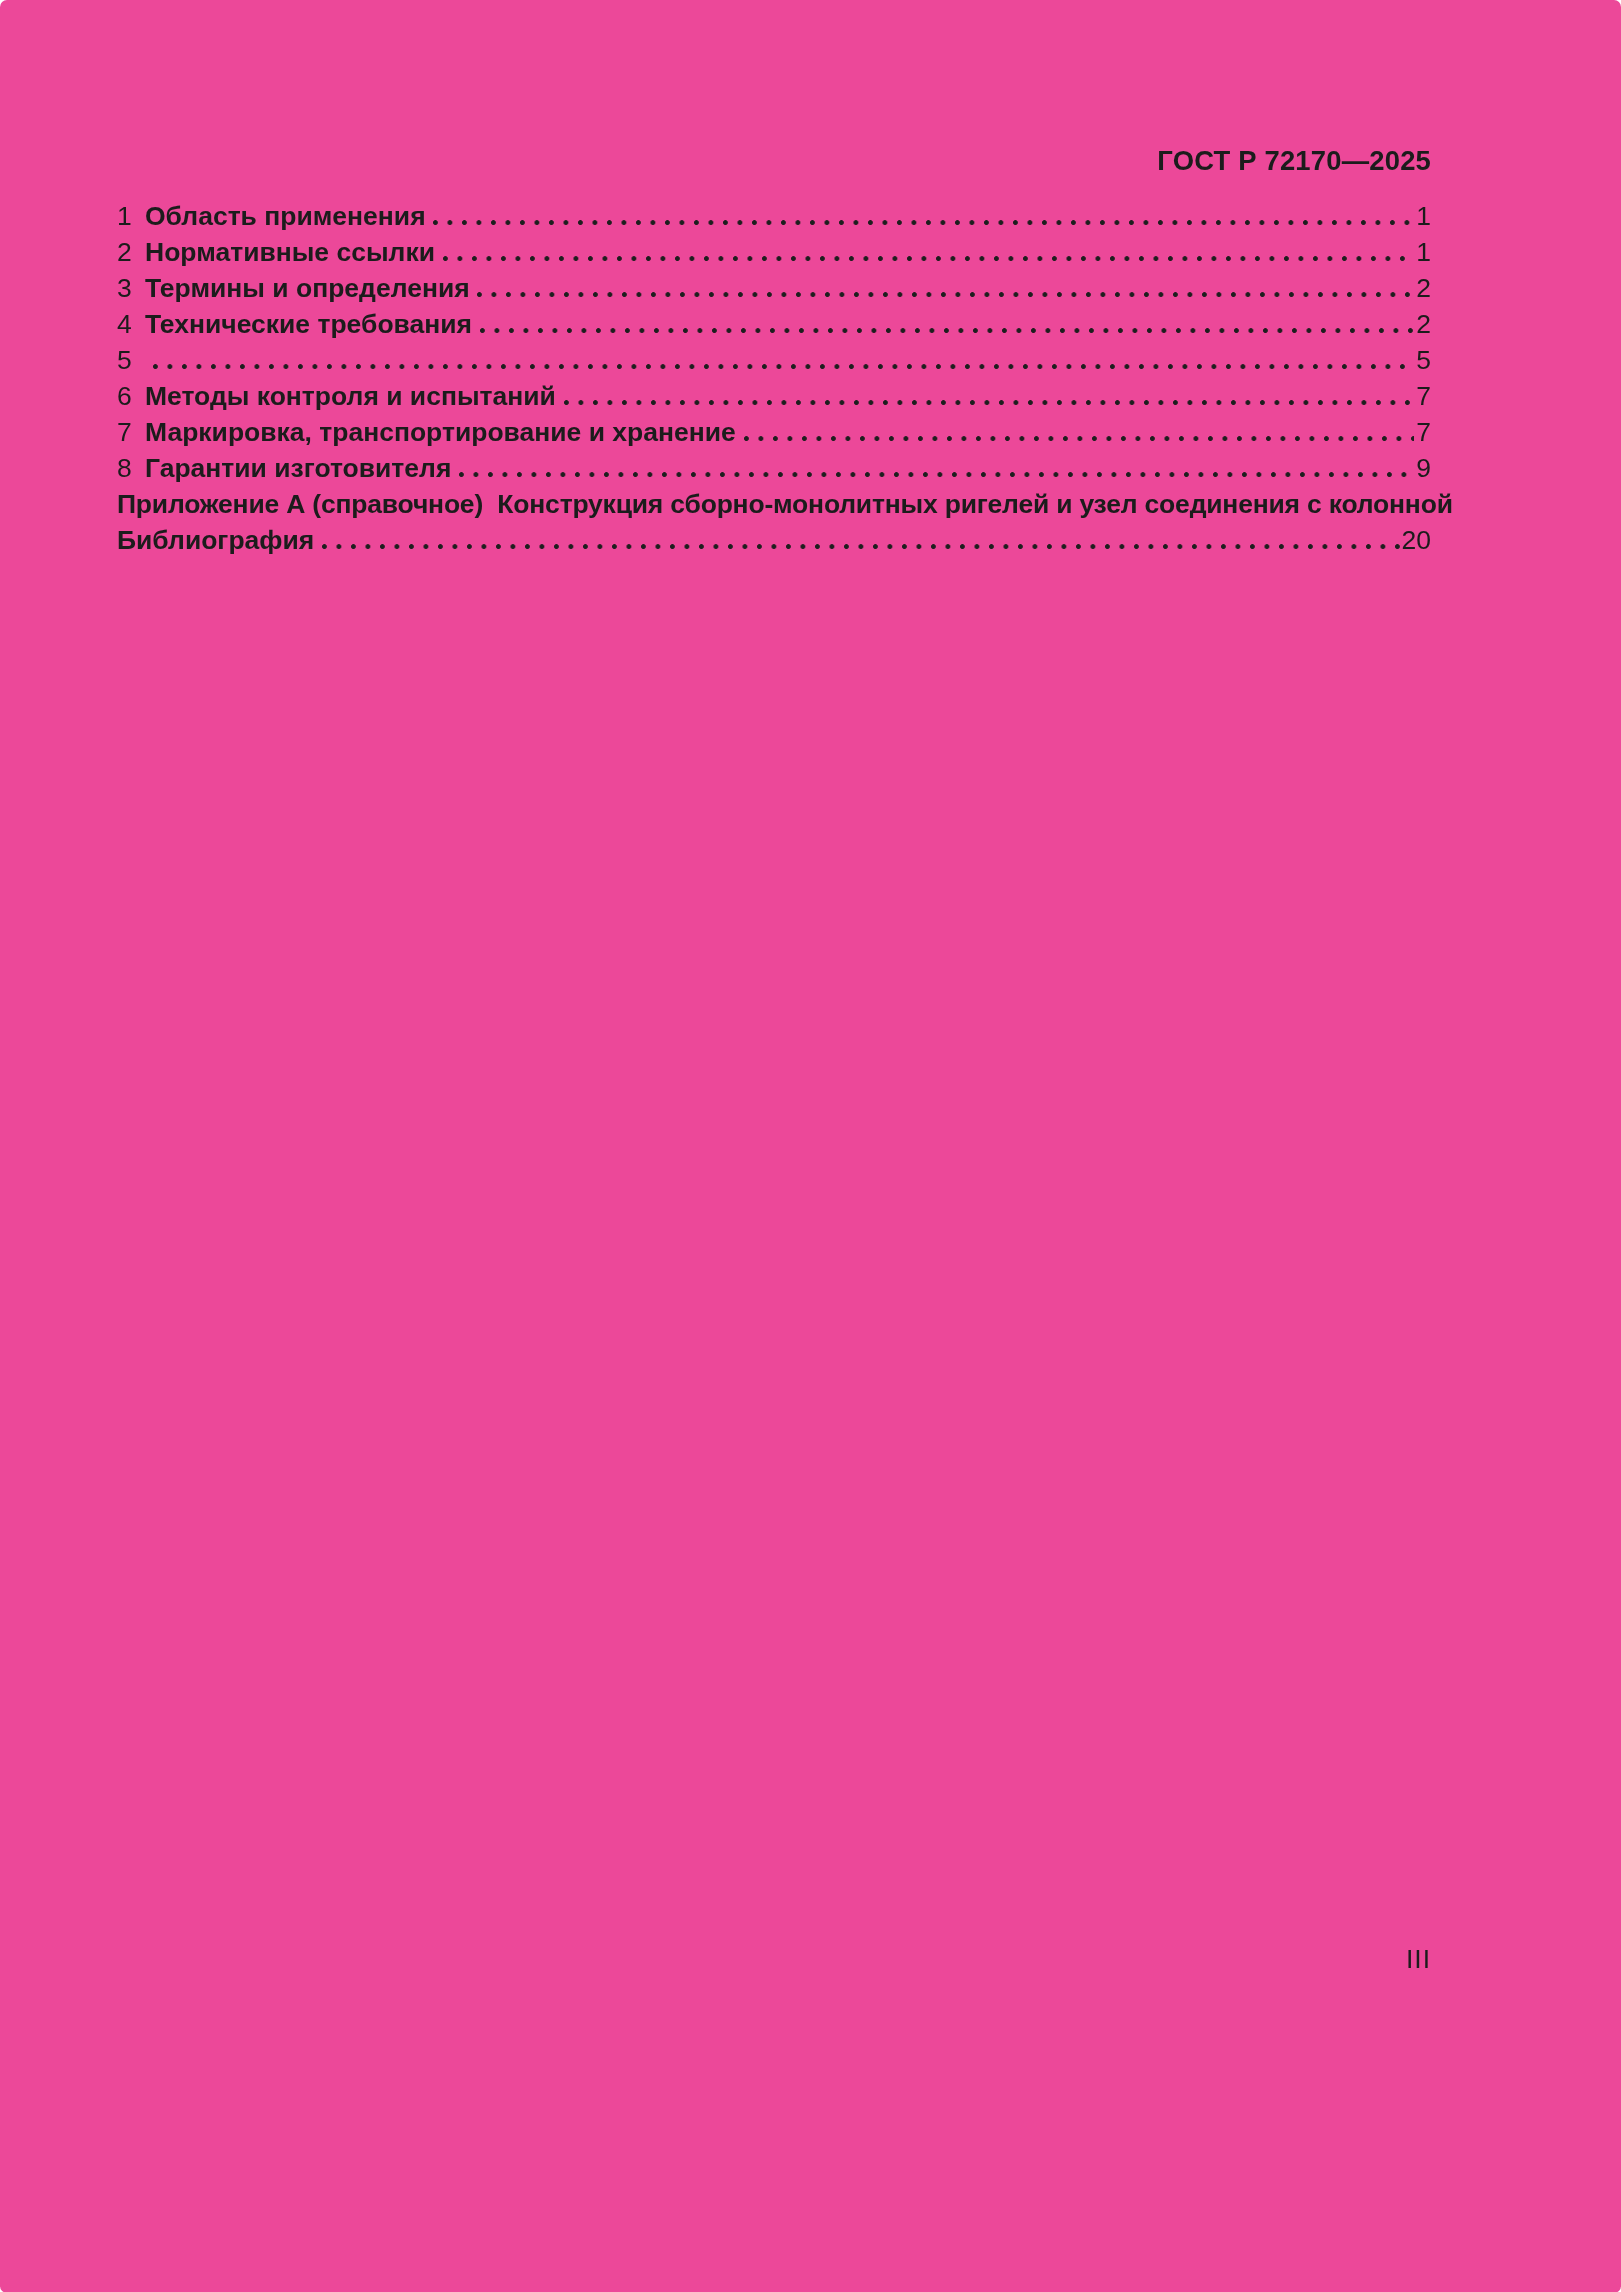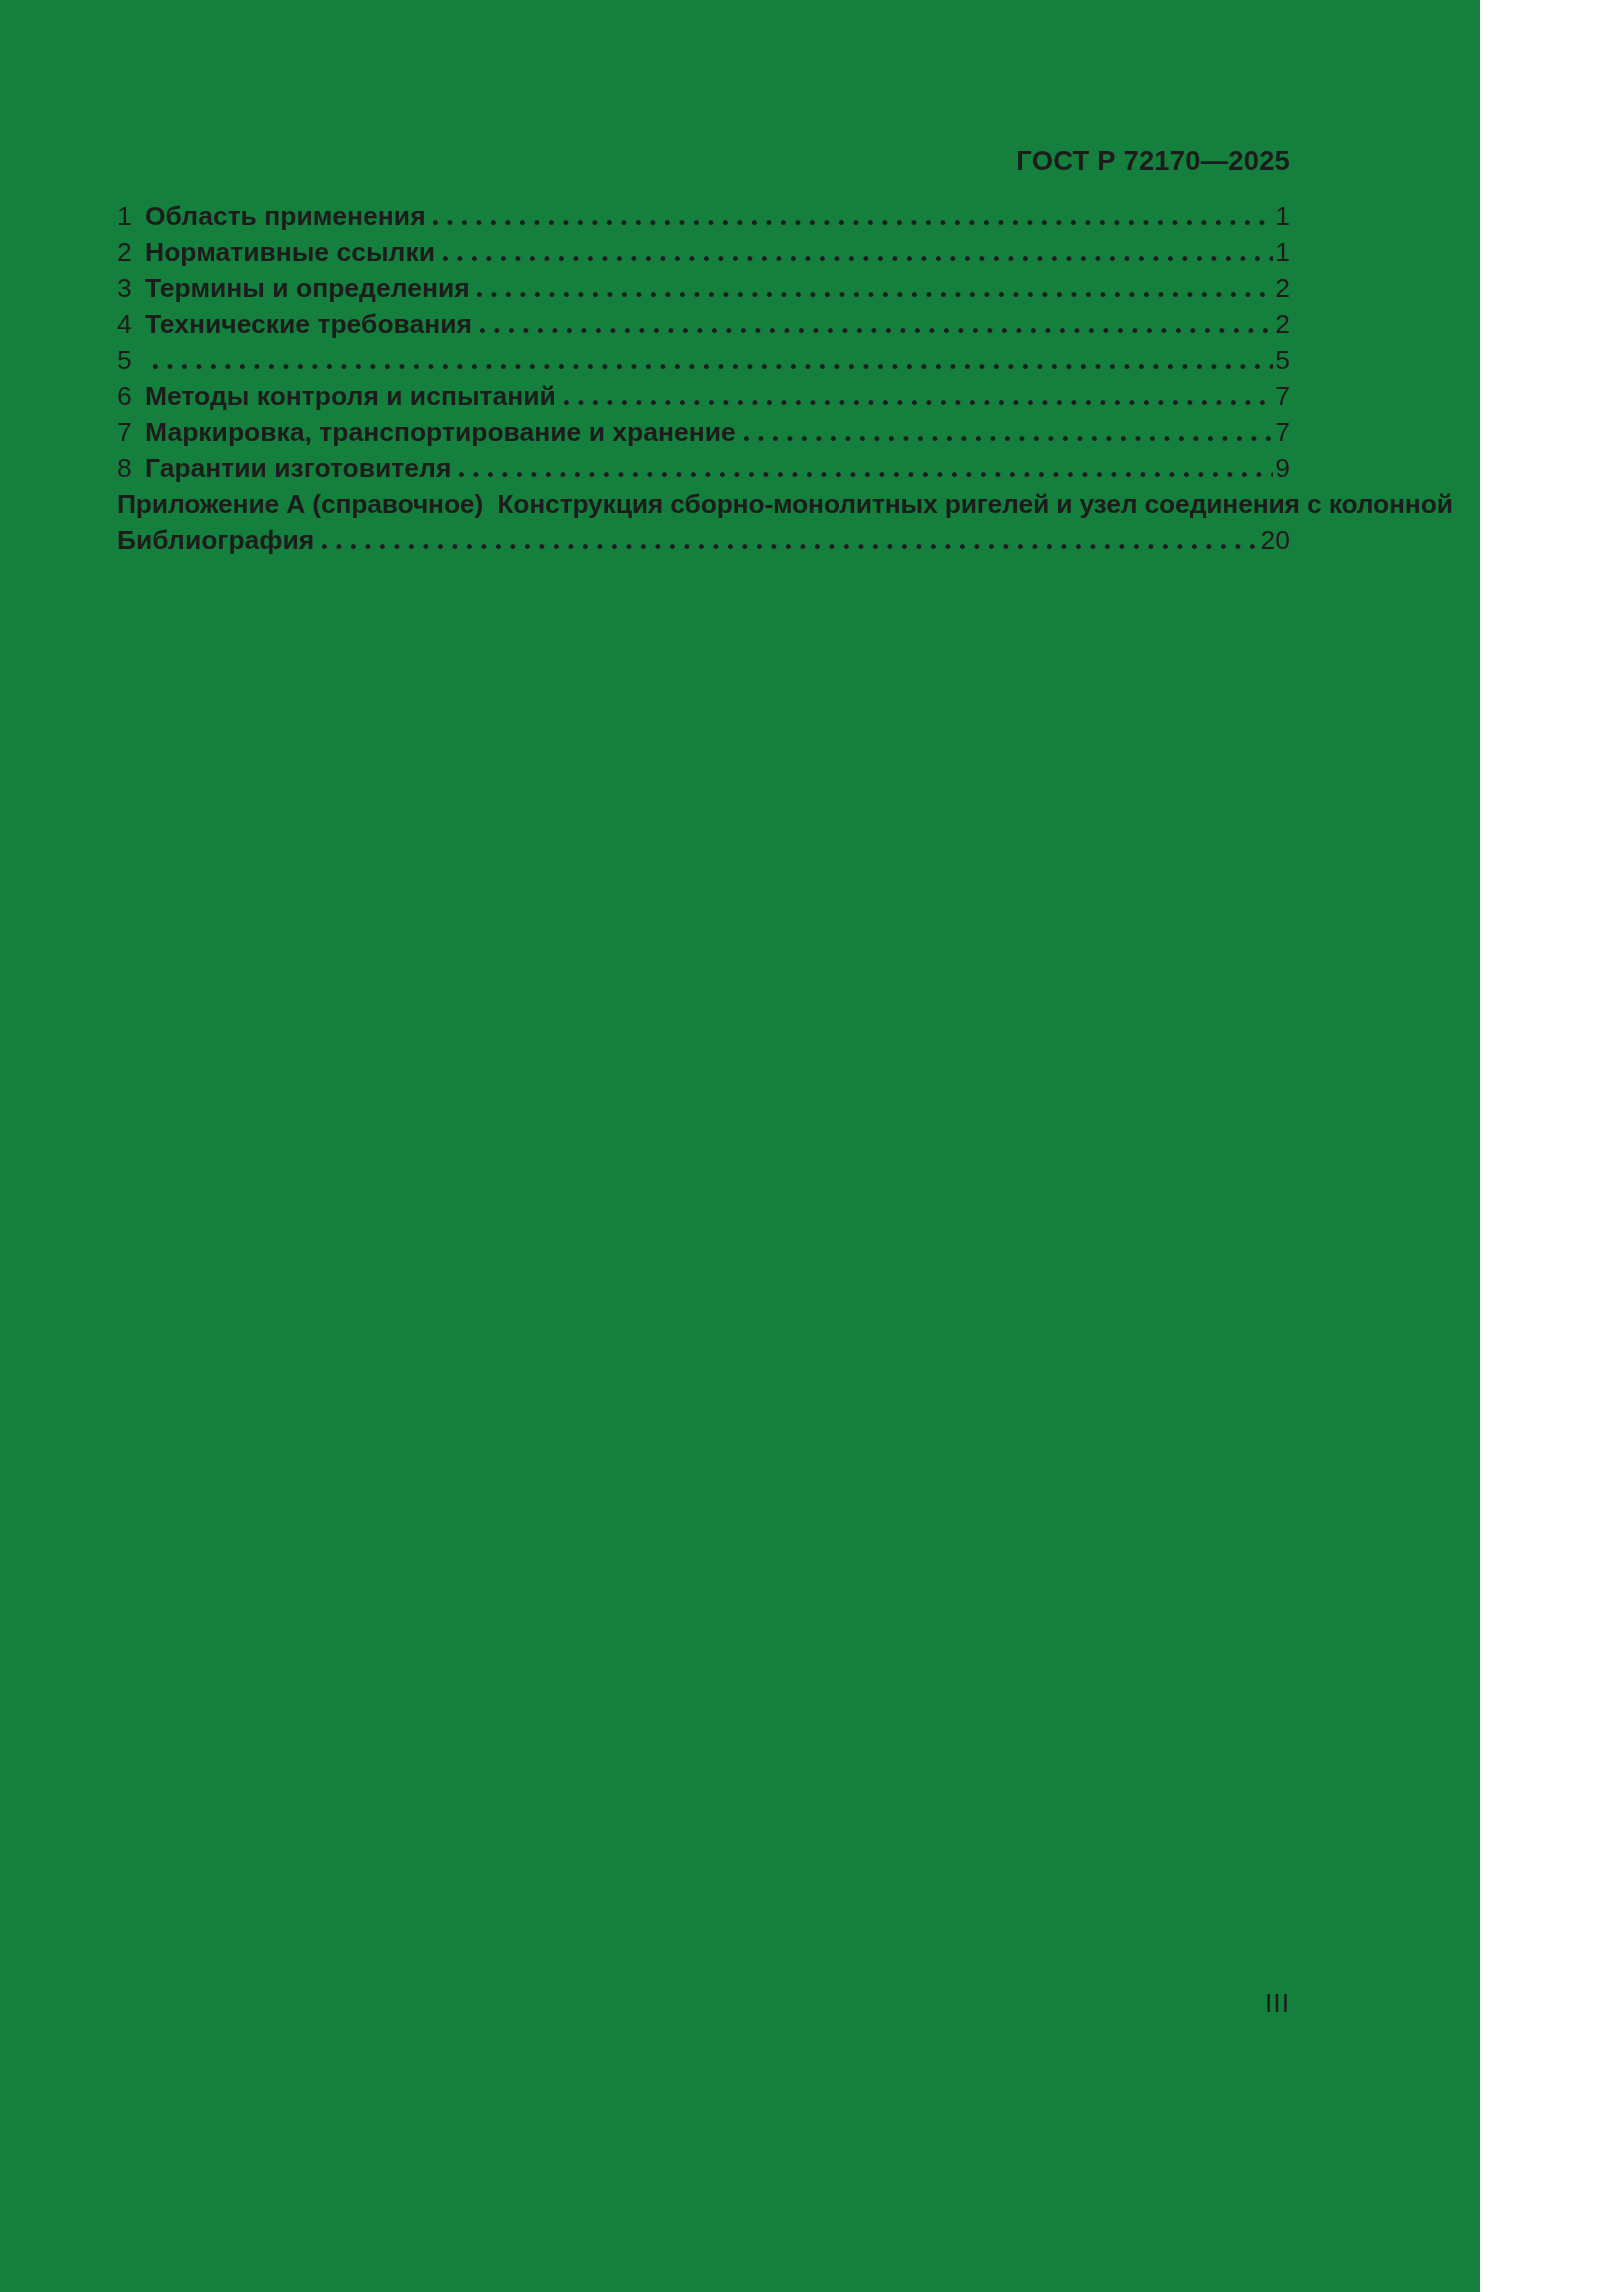--- a/index.html
+++ b/index.html
@@ -2,26 +2,27 @@
 <html><head>
 <meta charset="utf-8">
 <style>
   html, body {
     margin: 0;
     padding: 0;
     background: #ffffff;
   }
   .page {
     position: relative;
-    width: 1480px;
+    width: 1621px;
     height: 2293px;
-    background: #15803d;
+    background: #ec4899;
     color: #1c1c1c;
     font-family: "Liberation Sans", "DejaVu Sans", sans-serif;
     overflow: hidden;
+    border-radius: 7px;
   }
   .content {
     position: absolute;
     left: 117px;
     right: 190px;
     top: 0;
   }
   .doc-header {
     margin-top: 143px;
     text-align: right;
@@ -70,21 +71,21 @@
   .appendix-line1 {
     white-space: pre;
     letter-spacing: -0.2px;
     text-align: right;
   }
   .appendix-line2 .indent {
     flex: 0 0 204px;
   }
   .footer-pagenum {
     position: absolute;
-    top: 1988px;
+    top: 1944px;
     right: 190px;
     font-size: 26.5px;
     line-height: 31px;
     letter-spacing: 1px;
   }
 </style>
 </head>
 <body>
 
 <div class="page">

